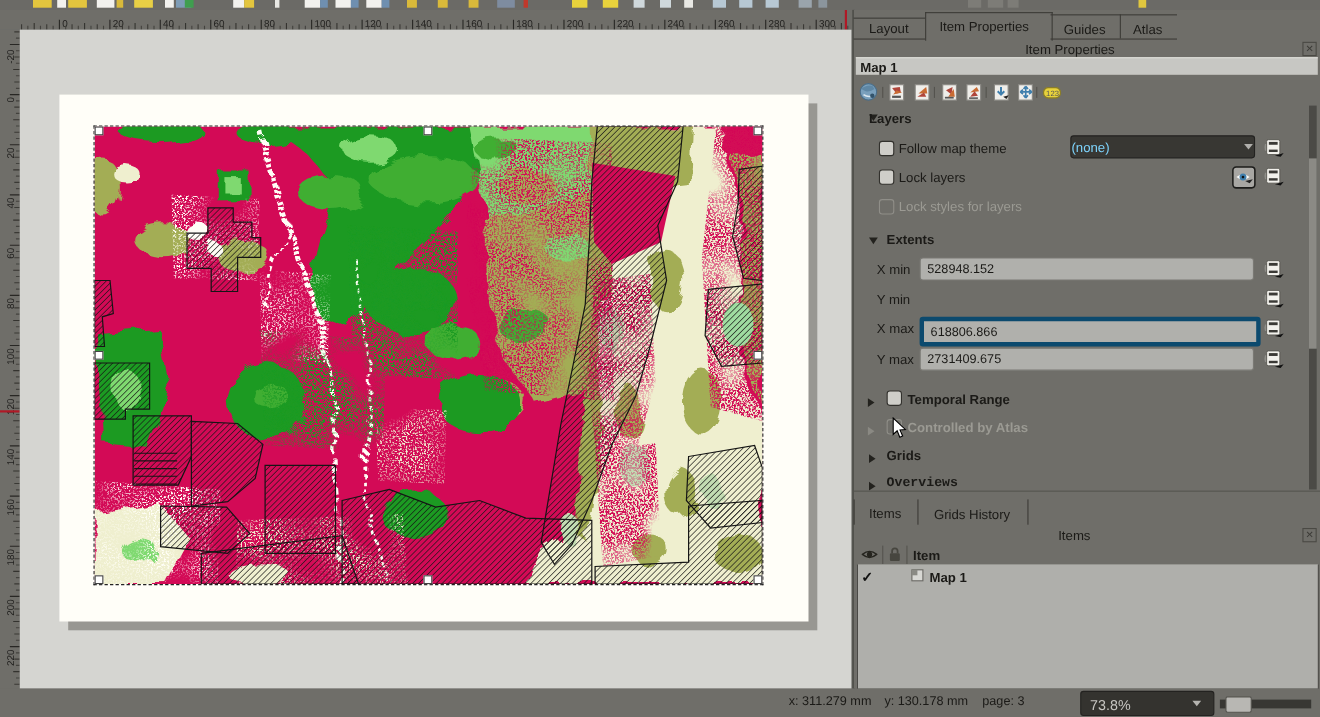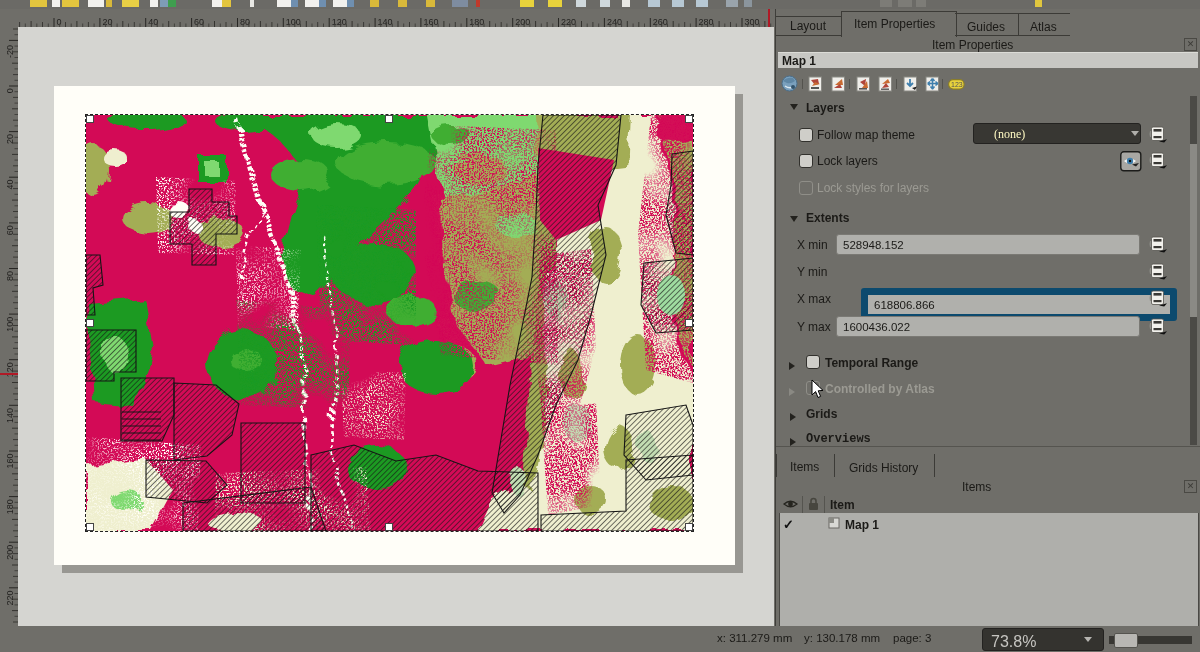--- a/index.html
+++ b/index.html
@@ -552,25 +552,25 @@
 <svg class="abs" style="left:149px;top:67px" width="15" height="16" viewBox="0 0 15 16">
       <rect x="1" y="1" width="12.5" height="14" fill="#efeeea" stroke="#8a8984" stroke-width="1"></rect>
       <path d="M7.5,2.5 L7.5,13 M2.5,7.5 L13,7.5 M7.5,2.5 L5.5,5 M7.5,2.5 L9.5,5 M7.5,13 L5.5,10.5 M7.5,13 L9.5,10.5 M2.5,7.5 L5,5.5 M2.5,7.5 L5,9.5 M13,7.5 L10.5,5.5 M13,7.5 L10.5,9.5" stroke="#3f7fad" stroke-width="1.5" fill="none"></path>
     </svg>
 <div class="sep" style="left:166px;top:70px;height:10px;"></div>
 <svg class="abs" style="left:172px;top:70px" width="17" height="11" viewBox="0 0 17 11">
       <rect x="0.6" y="0.6" width="15.5" height="9.5" rx="4.5" fill="#e8d23c" stroke="#8a7d2a" stroke-width="1.2"></rect>
       <text x="3" y="8" font-size="7" fill="#555" font-family="Liberation Sans">123</text>
     </svg>
 <div class="tri" style="left:14px;top:95px;border-left:4.5px solid transparent;border-right:4.5px solid transparent;border-top:6px solid #23221e;"></div>
-<div class="abs txt b" style="left:30px;top:93px;">Layers</div>
+<div class="abs txt b" style="left:14px;top:93px;">Layers</div>
 <div class="cb" style="left:23px;top:119px;"></div>
 <div class="abs txt" style="left:41px;top:120px;">Follow map theme</div>
 <div class="abs" style="left:197px;top:114px;width:166px;height:19px;background:#383733;border:1px solid #232220;border-radius:3px;">
-      <div class="abs" style="left:20px;top:3px;color:#fef9c3;font-size:12px;font-family:Liberation Serif, serif;">(none)</div>
+      <div class="abs" style="left:0;top:3px;color:#7dd3fc;font-size:12px;">(none)</div>
       <div class="tri" style="left:157px;top:7px;border-left:4px solid transparent;border-right:4px solid transparent;border-top:5px solid #b0afab;"></div>
     </div>
 <svg class="abs" style="left:372px;top:117px" width="20" height="17" viewBox="0 0 20 17">
       <path d="M2,5 Q1,8 2,11 L4,11 L4,5 Z" fill="#8f8e89"></path>
       <rect x="3.5" y="1" width="12" height="13.5" rx="1.5" fill="#f2f1ec" stroke="#55544f" stroke-width="0.8"></rect>
       <rect x="5.5" y="3" width="8" height="2.6" fill="#3a3935"></rect>
       <rect x="5.5" y="10" width="8" height="2.2" fill="#3a3935"></rect>
       <path d="M11,15.5 L19,13.2 L16.2,16.6 Z" fill="#111"></path>
     </svg>
 <div class="cb" style="left:23px;top:145px;"></div>
@@ -606,33 +606,33 @@
     </svg>
 <div class="abs txt" style="left:21px;top:257px;">Y min</div>
 <svg class="abs" style="left:372px;top:254px" width="20" height="17" viewBox="0 0 20 17">
       <path d="M2,5 Q1,8 2,11 L4,11 L4,5 Z" fill="#8f8e89"></path>
       <rect x="3.5" y="1" width="12" height="13.5" rx="1.5" fill="#f2f1ec" stroke="#55544f" stroke-width="0.8"></rect>
       <rect x="5.5" y="3" width="8" height="2.6" fill="#3a3935"></rect>
       <rect x="5.5" y="10" width="8" height="2.2" fill="#3a3935"></rect>
       <path d="M11,15.5 L19,13.2 L16.2,16.6 Z" fill="#111"></path>
     </svg>
 <div class="abs txt" style="left:21px;top:284px;">X max</div>
-<div class="abs" style="left:60px;top:279px;width:302px;height:19px;background:#b0b0ac;border:7px solid #0c4a6e;border-radius:3px;margin-left:25px;">
+<div class="abs" style="left:60px;top:279px;width:302px;height:19px;background:#b0b0ac;border:4px solid #0c4a6e;border-radius:3px;">
           <div class="abs" style="left:6px;top:4px;font-size:11.5px;color:#1b1a17;">618806.866</div>
     </div>
 <svg class="abs" style="left:372px;top:281px" width="20" height="17" viewBox="0 0 20 17">
       <path d="M2,5 Q1,8 2,11 L4,11 L4,5 Z" fill="#8f8e89"></path>
       <rect x="3.5" y="1" width="12" height="13.5" rx="1.5" fill="#f2f1ec" stroke="#55544f" stroke-width="0.8"></rect>
       <rect x="5.5" y="3" width="8" height="2.6" fill="#3a3935"></rect>
       <rect x="5.5" y="10" width="8" height="2.2" fill="#3a3935"></rect>
       <path d="M11,15.5 L19,13.2 L16.2,16.6 Z" fill="#111"></path>
     </svg>
 <div class="abs txt" style="left:21px;top:312px;">Y max</div>
 <div class="abs" style="left:60px;top:307px;width:302px;height:19px;background:#b0b0ac;border:1px solid #7a7974;border-radius:3px;">
-          <div class="abs" style="left:6px;top:4px;font-size:11.5px;color:#1b1a17;">1600436.022</div>
+          <div class="abs" style="left:6px;top:4px;font-size:11.5px;color:#1b1a17;">2731409.675</div>
     </div>
 <svg class="abs" style="left:372px;top:309px" width="20" height="17" viewBox="0 0 20 17">
       <path d="M2,5 Q1,8 2,11 L4,11 L4,5 Z" fill="#8f8e89"></path>
       <rect x="3.5" y="1" width="12" height="13.5" rx="1.5" fill="#f2f1ec" stroke="#55544f" stroke-width="0.8"></rect>
       <rect x="5.5" y="3" width="8" height="2.6" fill="#3a3935"></rect>
       <rect x="5.5" y="10" width="8" height="2.2" fill="#3a3935"></rect>
       <path d="M11,15.5 L19,13.2 L16.2,16.6 Z" fill="#111"></path>
     </svg>
 <div class="tri" style="left:13px;top:353px;border-top:4.5px solid transparent;border-bottom:4.5px solid transparent;border-left:6px solid #23221e;"></div>
 <div class="cb" style="left:30px;top:346px;"></div>
@@ -676,18 +676,18 @@
       <rect x="1" y="1" width="5" height="5" fill="#8a8a84"></rect>
     </svg>
 <div class="abs txt b" style="left:69px;top:510px;">Map 1</div>
 </div>
 
 <div class="abs" style="left:0;top:626px;width:1200px;height:26px;background:#6f6e69;">
   <div class="abs" style="left:717px;top:7px;color:#1b1a17;font-size:11.5px;line-height:1;white-space:nowrap;">x: 311.279 mm</div>
   <div class="abs" style="left:804px;top:7px;color:#1b1a17;font-size:11.5px;line-height:1;white-space:nowrap;">y: 130.178 mm</div>
   <div class="abs" style="left:893px;top:7px;color:#1b1a17;font-size:11.5px;line-height:1;white-space:nowrap;">page: 3</div>
   <div class="abs" style="left:982px;top:2px;width:120px;height:21px;background:#34332f;border:1px solid #232220;border-radius:3px;">
-    <div class="abs" style="left:8px;top:4px;color:#c6c5c1;font-size:16px;">73.8%</div>
+    <div class="abs" style="left:8px;top:4px;color:#c6c5c1;font-size:13px;">73.8%</div>
     <div class="tri" style="left:101px;top:8px;border-left:4px solid transparent;border-right:4px solid transparent;border-top:5px solid #b5b4b0;"></div>
   </div>
   <div class="abs" style="left:1109px;top:10px;width:83px;height:8px;background:#383733;"></div>
   <div class="abs" style="left:1114px;top:7px;width:22px;height:13px;background:#b8b7b3;border:1px solid #55544f;border-radius:2px;"></div>
 </div>
 
 </body></html>

